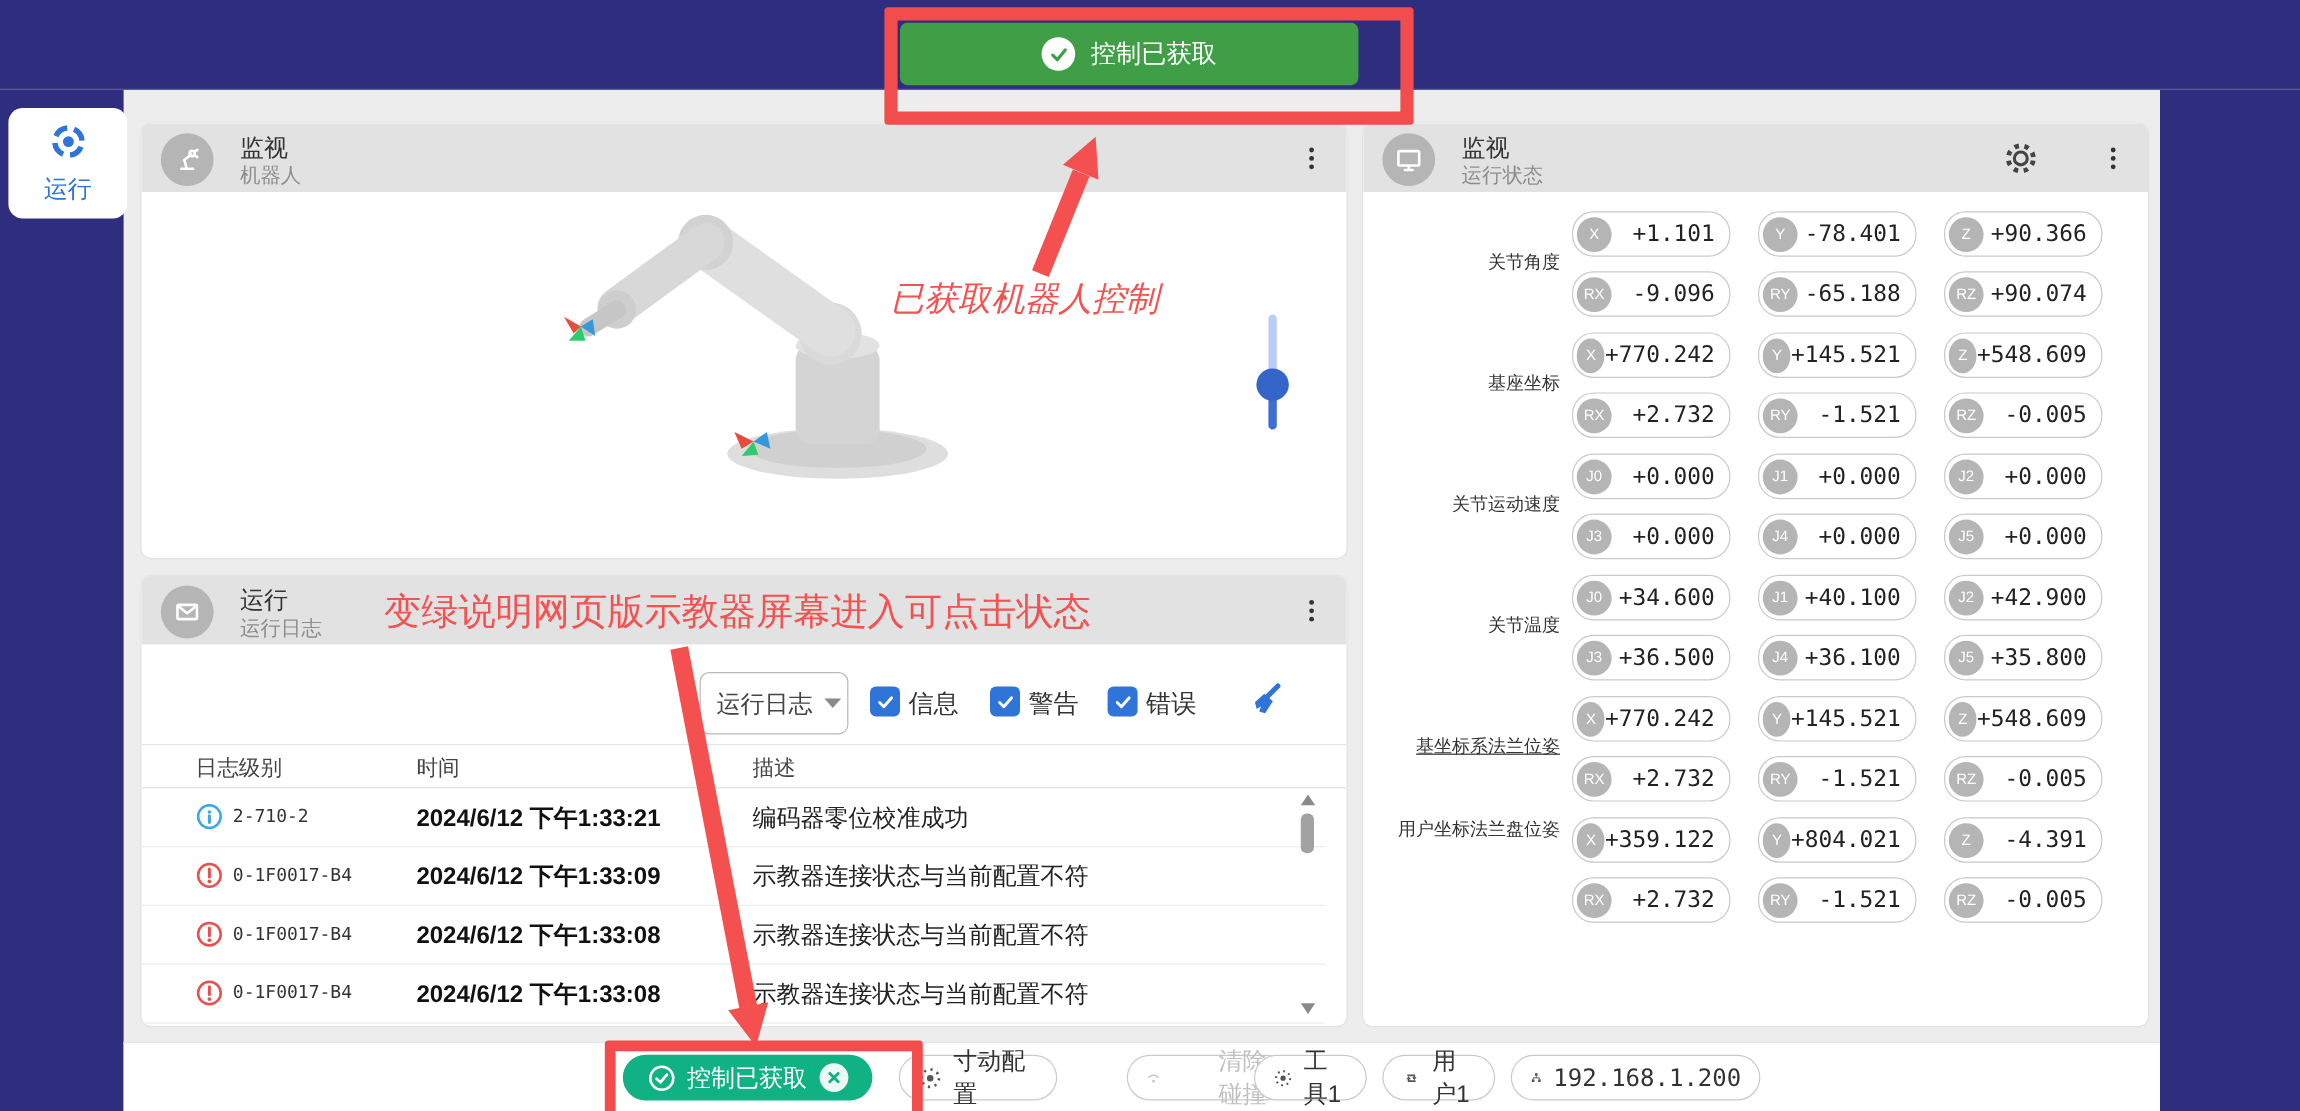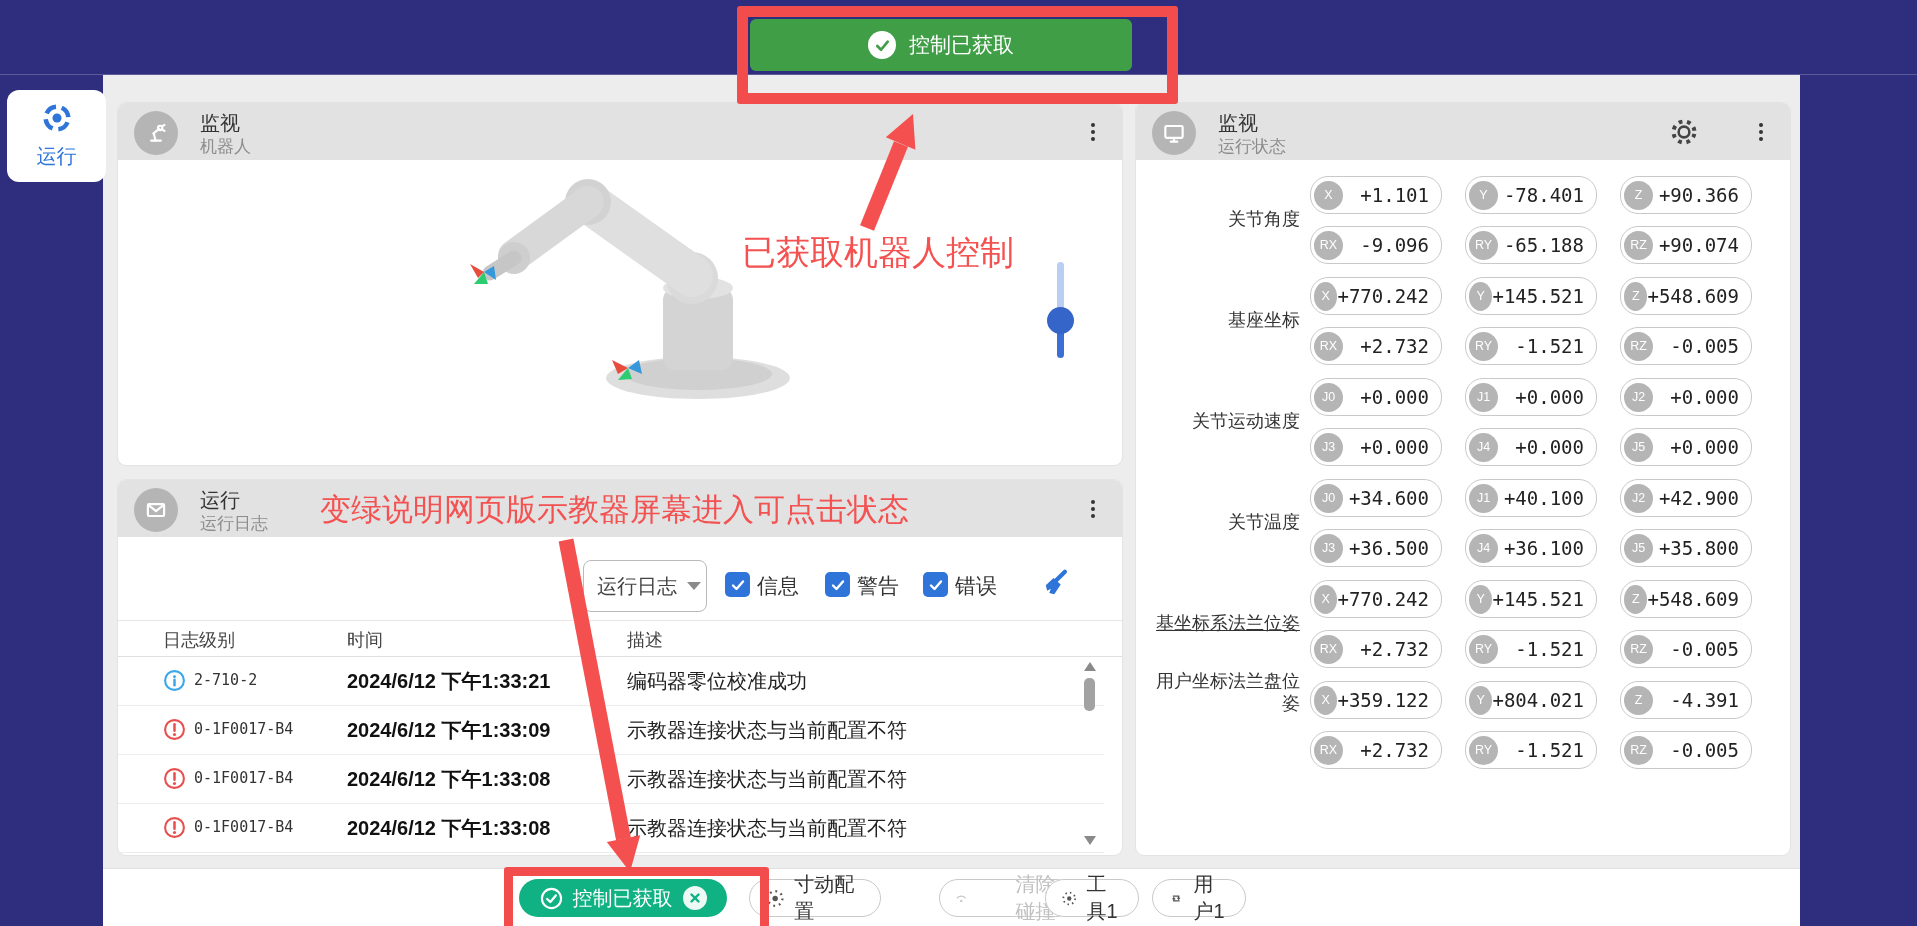--- a/index.html
+++ b/index.html
@@ -86,39 +86,39 @@
   .log-row{left:118px;width:986px;height:49px;border-bottom:1px solid #ececec;z-index:3;text-align:right;}
   .log-row .licon{position:absolute;left:45px;top:13px;}
   .log-row .lcode{position:absolute;left:76px;top:15px;font-size:15px;color:#333;font-family:"DejaVu Sans Mono",monospace;}
   .log-row .ltime{position:absolute;left:229px;top:12px;font-size:20px;color:#111;font-weight:bold;}
   .log-row .ldesc{position:absolute;left:509px;top:12px;font-size:20px;color:#222;}
   .sb-arrow{left:1084px;width:0;height:0;border-left:6px solid transparent;border-right:6px solid transparent;z-index:3;cursor:pointer;}
   #sb-thumb{left:1084px;top:678px;width:11px;height:33px;background:#a2a2a2;border-radius:5px;z-index:3;cursor:grab;}
 
   
   .sg-label{position:absolute;width:158px;left:1142px;display:flex;align-items:center;justify-content:flex-end;
-            text-align:right;font-size:18px;color:#333;line-height:1.25;height:86px;z-index:3;}
+            text-align:right;font-size:15px;color:#333;line-height:1.25;height:86px;z-index:3;}
   .pill{position:absolute;width:130px;height:36px;border:1.5px solid #c9c9c9;border-radius:18px;background:#fff;
         display:flex;align-items:center;z-index:3;}
   .pill .chip{margin-left:3px;width:29px;height:29px;border-radius:50%;background:var(--chip-gray,#b5b5b5);
               color:#fff;font-size:12.5px;display:flex;align-items:center;justify-content:center;}
   .pill .val{flex:1;text-align:right;padding-right:12px;font-size:19px;color:#222;font-family:"DejaVu Sans Mono",monospace;}
 
   
   #bottombar{left:103px;top:868px;width:1697px;height:58px;background:#fff;border-top:1px solid #e0e0e0;z-index:4;}
   .bpill{position:absolute;top:879px;height:38px;border:1.5px solid #c9c9c9;border-radius:20px;background:#fff;
          display:flex;align-items:center;gap:9px;padding:0 15px;box-sizing:border-box;font-size:20px;color:#333;z-index:5;cursor:pointer;}
   .bpill.dim{color:#c0c0c0;}
   #ctrl-pill{left:519px;top:879px;width:208px;height:38px;border-radius:20px;background:var(--green-pill,#10b183);
              display:flex;align-items:center;justify-content:center;gap:10px;color:#fff;font-size:20px;z-index:5;cursor:pointer;}
   #ctrl-pill .xdisc{width:24px;height:24px;border-radius:50%;background:rgba(255,255,255,.92);display:flex;align-items:center;justify-content:center;}
 
   
   .red-box{border:11px solid var(--annotation-red,#f24c4c);border-radius:3px;z-index:55;pointer-events:none;}
-  #note-top{left:742px;top:230px;font-size:34px;color:var(--note-red,#f45151);z-index:55;pointer-events:none;white-space:nowrap;}
+  #note-top{left:742px;top:230px;font-size:28px;color:var(--note-red,#f45151);z-index:55;pointer-events:none;white-space:nowrap;font-style:italic;}
   #note-bottom{left:320px;top:489px;font-size:31px;color:var(--note-red,#f45151);z-index:55;pointer-events:none;white-space:nowrap;}
   #arrows{left:0;top:0;width:1917px;height:926px;z-index:54;pointer-events:none;}
 </style>
 </head>
 <body>
 
 <div id="app">
 
   <div class="abs" id="left-rail">
       <span class="rail-line"></span>
@@ -656,20 +656,29 @@
   </div>
   <div class="abs bpill" style="left:1152px;width:94px;">
     <svg width="23" height="23" viewBox="0 0 24 24" fill="none" stroke="#555" stroke-width="2.1">
         <path d="M7 8.5h8.5v3"></path>
         <polygon points="15.5,14.5 12.8,10.8 18.2,10.8" fill="#555" stroke="none"></polygon>
         <path d="M17 15.5H8.5v-3"></path>
         <polygon points="8.5,9.5 5.8,13.2 11.2,13.2" fill="#555" stroke="none"></polygon>
       </svg>
     <span>用户1</span>
   </div>
+  <div class="abs bpill" style="left:1259px;width:208px;">
+    <svg width="22" height="22" viewBox="0 0 24 24">
+        <rect x="9.5" y="3.5" width="5" height="5" fill="#555"></rect>
+        <rect x="3.5" y="15.5" width="5" height="5" fill="#555"></rect>
+        <rect x="15.5" y="15.5" width="5" height="5" fill="#555"></rect>
+        <path d="M12 8.5v4M6 15.5v-3h12v3" fill="none" stroke="#555" stroke-width="1.8"></path>
+      </svg>
+    <span class="mono">192.168.1.200</span>
+  </div>
 
   <div class="abs red-box" style="left:737px;top:6px;width:419px;height:76px;"></div>
   <div class="abs red-box" style="left:504px;top:867px;width:247px;height:56px;border-width:9px;"></div>
   <div class="abs" id="note-top">已获取机器人控制</div>
   <div class="abs" id="note-bottom">变绿说明网页版示教器屏幕进入可点击状态</div>
   <svg class="abs" id="arrows">
     <line x1="867" y1="228" x2="901" y2="144" stroke="#f4504f" stroke-width="15"></line>
     <polygon points="913,114 915.4,149.7 885.8,137.3" fill="#f4504f"></polygon>
     <line x1="566" y1="540" x2="623.5" y2="839" stroke="#f4504f" stroke-width="15"></line>
     <polygon points="630,872 640.2,835.3 606.8,841.9" fill="#f4504f"></polygon>

